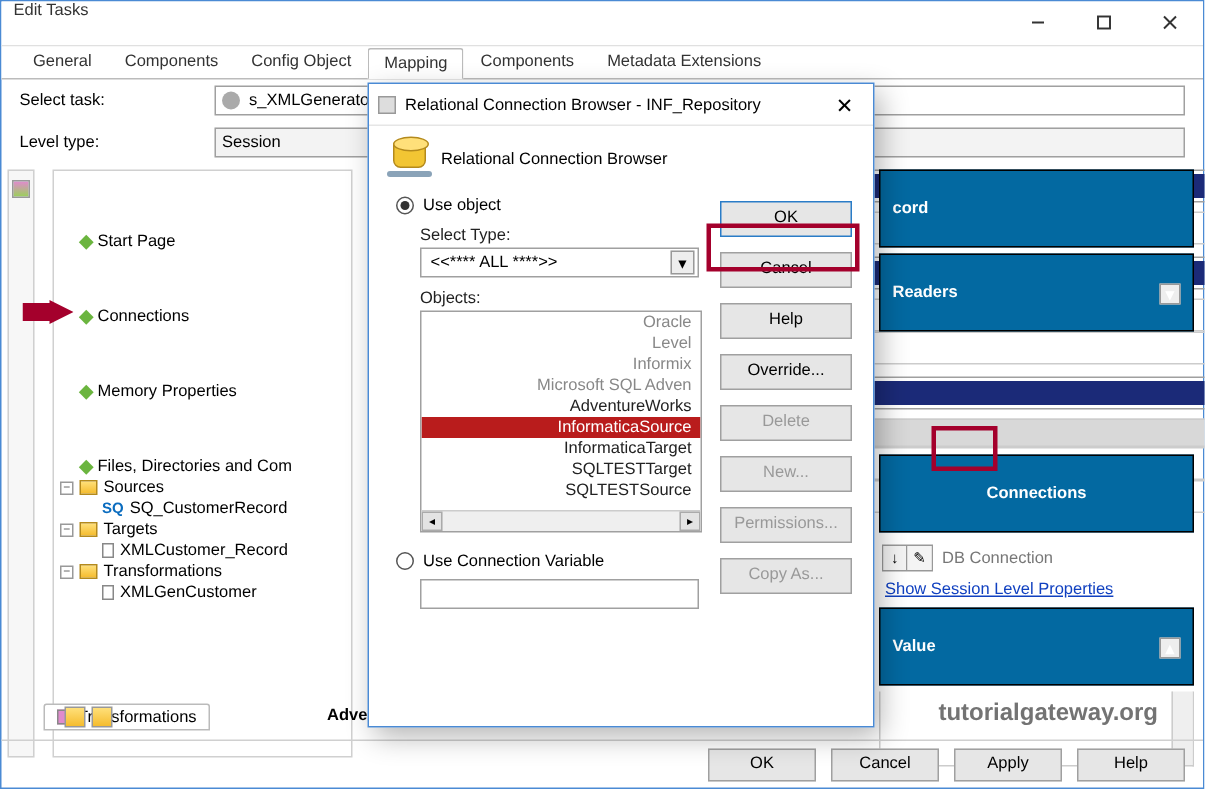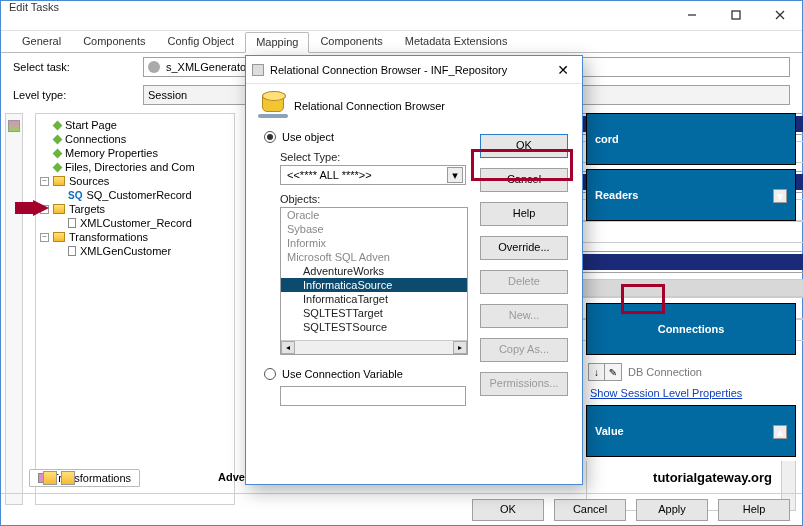--- a/index.html
+++ b/index.html
@@ -15,21 +15,21 @@
 .tab { padding: 3px 10px 0 10px; color: #333; border: 1px solid transparent; }
 .tab.active { border: 1px solid #bbb; border-bottom: 1px solid #fff; border-radius: 2px 2px 0 0; background: #fff; position: relative; top: 1px; }
 
 .form-row { display: flex; align-items: center; padding: 4px 12px; }
 .form-row label { width: 130px; }
 .form-row .val { display: flex; align-items: center; gap: 6px; border: 1px solid #a0a0a0; padding: 1px 4px; height: 20px; flex: 1; }
 
 .body { display: flex; height: 396px; }
 .treepane { width: 200px; border: 1px solid #d0d0d0; margin: 4px 0 0 12px; padding: 4px; overflow: hidden; }
 .tree-item { display: flex; align-items: center; gap: 4px; padding: 1px 0; white-space: nowrap; }
-.indent1 { padding-left: 14px; }
+.indent1 { padding-left: 14px; margin-top: 36px; }
 .indent2 { padding-left: 28px; }
 .folder-ico { width: 12px; height: 10px; background: linear-gradient(#ffe07a,#f5bc2e); border: 1px solid #b48a1c; }
 .page-ico { width: 8px; height: 10px; border: 1px solid #888; background: #fff; position: relative; }
 .diamond { width: 7px; height: 7px; background: #6bb53f; transform: rotate(45deg); }
 .expander { width: 9px; height: 9px; border: 1px solid #999; display: inline-flex; align-items: center; justify-content: center; font-size: 8px; line-height: 1; color: #555; }
 .sq-badge { font-weight: bold; font-size: 10px; color: #0a6cbf; }
 
 .mainpane { flex: 1; margin: 4px 6px 0 6px; position: relative; }
 .peek-box { border: 1px solid #a0a0a0; padding: 2px; margin-bottom: 6px; }
 .peek-head { background: #1b2a78; color: #fff; padding: 2px 6px; display:flex; align-items:center; gap:6px; }
@@ -66,37 +66,37 @@
 .db-ico .stand { width:30px; height:4px; background:#8aa3b8; margin:2px -4px 0 -4px; border-radius:2px; position:relative; }
 
 .dbody { padding: 4px 12px; }
 .radio-line { display:flex; align-items:center; gap:6px; padding: 3px 0 6px 6px; }
 .radio { width:12px; height:12px; border:1px solid #555; border-radius:50%; display:flex; align-items:center;justify-content:center; }
 .radio.on::after { content:''; width:6px; height:6px; background:#333; border-radius:50%; }
 .dlabel { padding: 2px 0 2px 22px; color:#222; }
 .dselect { margin:0 0 6px 22px; width: 186px; height:20px; border:1px solid #a0a0a0; display:flex; align-items:center; justify-content:space-between; padding:0 2px 0 6px; }
 .dselect .ar { width:16px; height:16px; border:1px solid #999; background:#eee; display:flex;align-items:center;justify-content:center; }
 
-.objects-box { margin-left:22px; width:188px; height:148px; border:1px solid #a0a0a0; overflow:hidden; position:relative; }
+.objects-box { margin-left:22px; width:188px; height:148px; border:1px solid #a0a0a0; overflow:hidden; position:relative;text-align:right; }
 .obj { padding:1px 6px; color:#888; white-space:nowrap; }
 .obj.child { padding-left: 22px; color:#222; }
-.obj.sel { background:#0c4a6e; color:#fff; }
+.obj.sel { background:#b91c1c; color:#fff; }
 .obj-scroll { position:absolute; right:0; bottom:0; left:0; height:14px; background:#efefef; border-top:1px solid #ccc; display:flex; }
 .obj-scroll .ar { width:14px; border:1px solid #aaa; background:#e3e3e3; display:flex;align-items:center;justify-content:center; font-size:8px; }
 .obj-scroll .track { flex:1; }
 
 .cv-line { margin-top: 10px; }
 .cv-field { margin-left:22px; width: 186px; height:20px; border:1px solid #a0a0a0; }
 
 .dbuttons { position:absolute; top: 78px; right: 14px; width: 88px; display:flex; flex-direction:column; gap:10px; }
 .dbtn { height:24px; border:1px solid #a0a0a0; background:#e6e6e6; text-align:center; padding-top:4px; }
 .dbtn.primary { border:1px solid #2a7cc7; background:#e6e6e6; }
 .dbtn.disabled { color:#999; }
 
-.watermark { position:absolute; right: 30px; bottom: 40px; color:#000000; font-weight:bold; font-size:13px; }
+.watermark { position:absolute; right: 30px; bottom: 40px; color:#737373; font-weight:bold; font-size:16px; }
 
 .small-icons { position:absolute; bottom: 40px; left: 42px; display:flex; gap:4px; }
 .small-icons div { width:14px; height:14px; border:1px solid #999; background:linear-gradient(#ffe07a,#f5bc2e); }
 
 .adven-row { position:absolute; bottom: 42px; left: 217px; font-weight:bold; }
 .behind-strip { position:absolute; left:217px; width: 560px; }
 
 .gear { width:12px; height:12px; border-radius:50%; background:#aaa; display:inline-block; }
 </style>
 </head>
@@ -284,21 +284,21 @@
         <span>Use object</span>
       </div>
       <div class="dlabel">Select Type:</div>
       <div class="dselect">
         <span>&lt;&lt;**** ALL ****&gt;&gt;</span>
         <span class="ar">▾</span>
       </div>
       <div class="dlabel">Objects:</div>
       <div class="objects-box">
         <div class="obj">Oracle</div>
-        <div class="obj">Sybase</div>
+        <div class="obj">Level</div>
         <div class="obj">Informix</div>
         <div class="obj">Microsoft SQL Adven</div>
         <div class="obj child">AdventureWorks</div>
         <div class="obj child sel">InformaticaSource</div>
         <div class="obj child">InformaticaTarget</div>
         <div class="obj child">SQLTESTTarget</div>
         <div class="obj child">SQLTESTSource</div>
         <div class="obj-scroll">
             <span class="ar">◂</span>
             <span class="track"></span>
@@ -311,22 +311,22 @@
       </div>
       <div class="cv-field"></div>
     </div>
     <div class="dbuttons">
       <div class="dbtn primary">OK</div>
       <div class="dbtn">Cancel</div>
       <div class="dbtn">Help</div>
       <div class="dbtn">Override...</div>
       <div class="dbtn disabled">Delete</div>
       <div class="dbtn disabled">New...</div>
+      <div class="dbtn disabled">Permissions...</div>
       <div class="dbtn disabled">Copy As...</div>
-      <div class="dbtn disabled">Permissions...</div>
     </div>
   </div>
 
   <div class="red-box" style="left:470px; top:148px; width:102px; height:32px;"></div>
   <div class="red-box" style="left:620px; top:283px; width:44px; height:30px;"></div>
   <svg class="arrow" width="34" height="16">
       <polygon points="0,2 0,14 18,14 18,16 34,8 18,0 18,2" fill="#a4002c"></polygon>
     </svg>
   <div class="watermark">tutorialgateway.org</div>
 

